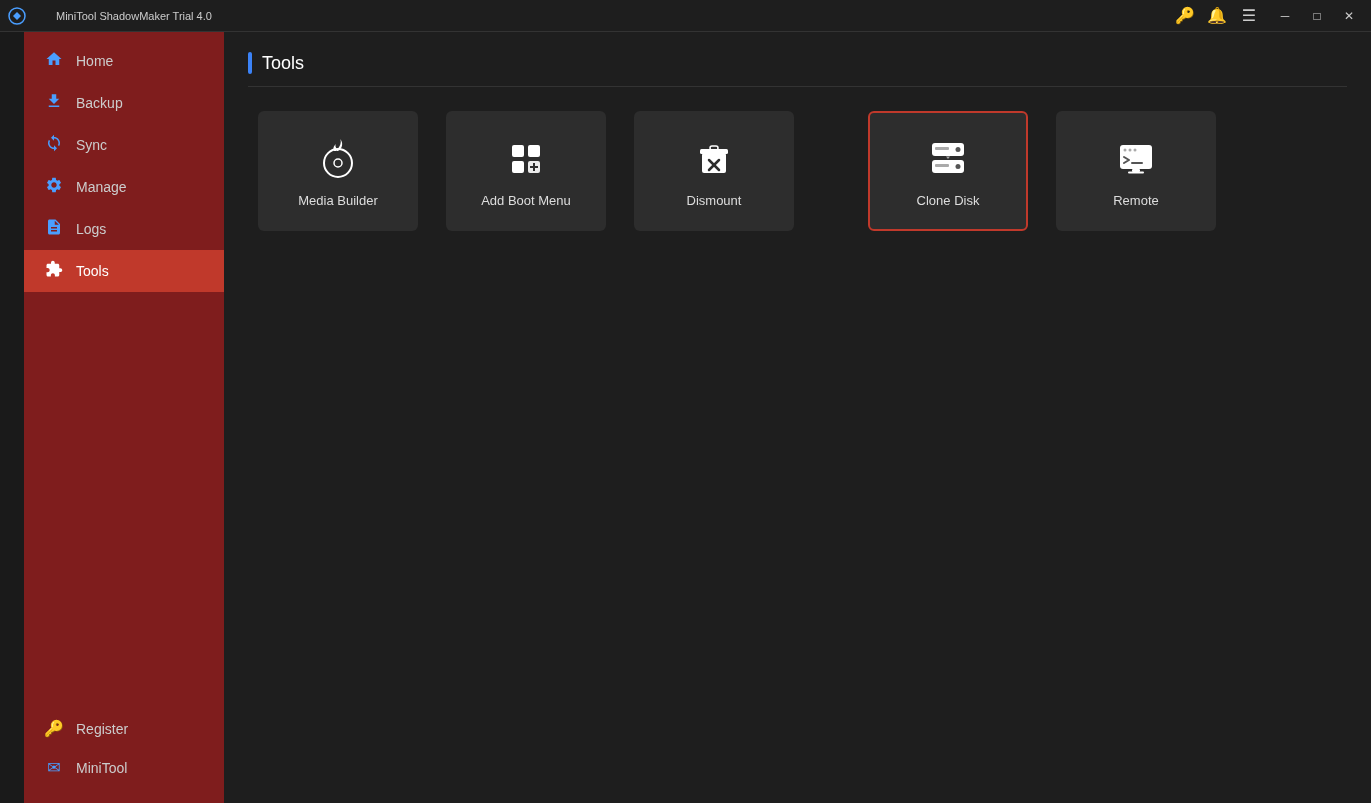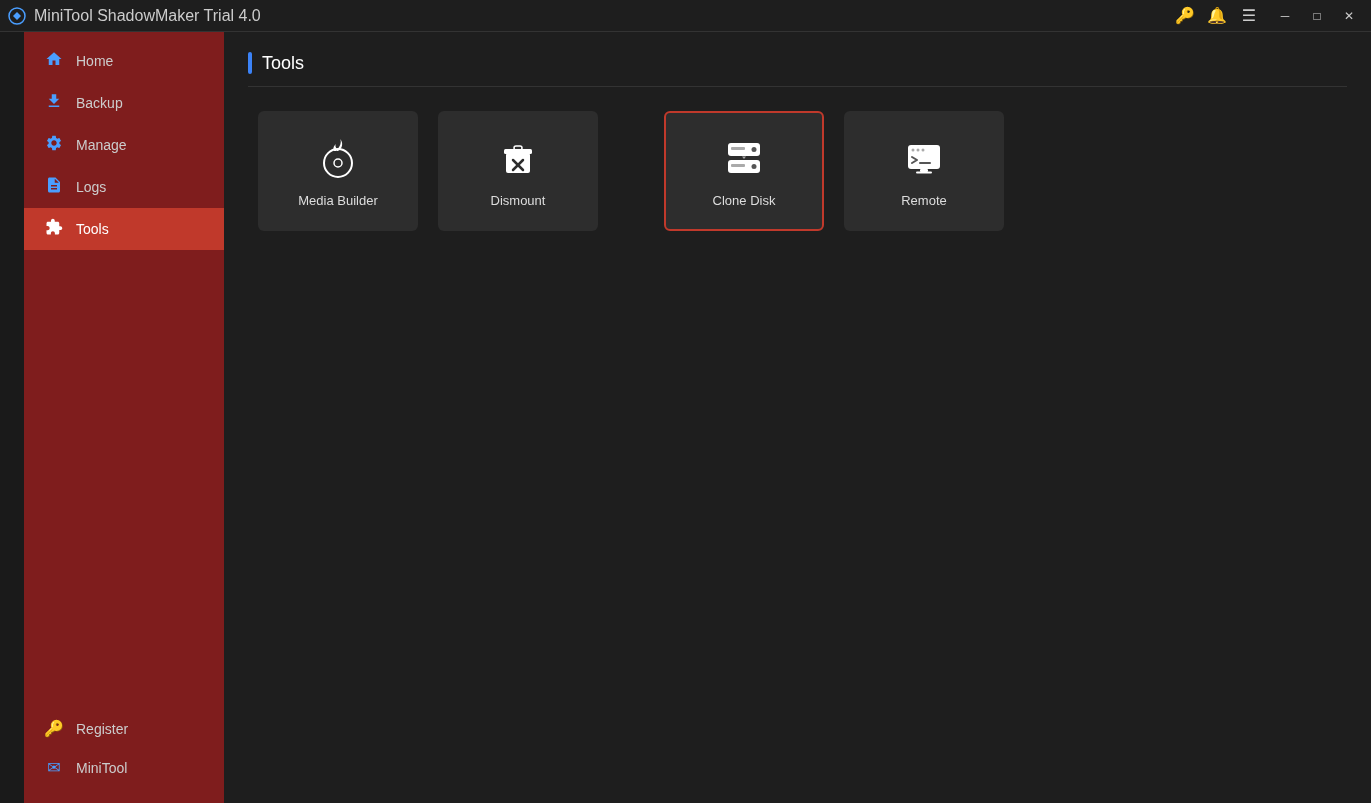--- a/index.html
+++ b/index.html
@@ -20,23 +20,24 @@
       align-items: center;
       padding: 0 8px;
       border-bottom: 1px solid #333;
     }
     #titlebar-logo {
       width: 18px;
       height: 18px;
       margin-right: 8px;
     }
     #titlebar-title {
-      font-size: 16px;
+      font-size: 11px;
       color: #ccc;
       flex: 1;
+      margin-left: 22px;
     }
     #titlebar-controls {
       display: flex;
       gap: 4px;
     }
     .title-btn {
       width: 28px;
       height: 20px;
       background: transparent;
       border: none;
@@ -133,21 +134,21 @@
     #page-title {
       font-size: 18px;
       color: #fff;
       font-weight: 500;
     }
 
     
     #tools-grid {
       display: flex;
       flex-wrap: wrap;
-      gap: 20px;
+      gap: 28px;
       padding-left: 10px;
     }
 
     .tool-card {
       width: 160px;
       height: 120px;
       background: #2d2d2d;
       border-radius: 6px;
       display: flex;
       flex-direction: column;
@@ -222,20 +223,28 @@
 
       <div class="nav-item">
         <span class="nav-icon">
           <svg width="18" height="18" viewBox="0 0 24 24">
               <path d="M19 9h-4V3H9v6H5l7 7 7-7zM5 18v2h14v-2H5z" fill="#4a9eff"></path>
             </svg>
         </span>
         <span class="nav-label">Backup</span>
       </div>
 
+      <div class="nav-item">
+        <span class="nav-icon">
+          <svg width="18" height="18" viewBox="0 0 24 24">
+              <path d="M12 4V1L8 5l4 4V6c3.31 0 6 2.69 6 6 0 1.01-.25 1.97-.7 2.8l1.46 1.46C19.54 15.03 20 13.57 20 12c0-4.42-3.58-8-8-8zm0 14c-3.31 0-6-2.69-6-6 0-1.01.25-1.97.7-2.8L5.24 7.74C4.46 8.97 4 10.43 4 12c0 4.42 3.58 8 8 8v3l4-4-4-4v3z" fill="#4a9eff"></path>
+            </svg>
+        </span>
+        <span class="nav-label">Sync</span>
+      </div>
 
 
       <div class="nav-item">
         <span class="nav-icon">
           <svg width="18" height="18" viewBox="0 0 24 24">
               <path d="M19.14 12.94c.04-.3.06-.61.06-.94 0-.32-.02-.64-.07-.94l2.03-1.58c.18-.14.23-.41.12-.61l-1.92-3.32c-.12-.22-.37-.29-.59-.22l-2.39.96c-.5-.38-1.03-.7-1.62-.94l-.36-2.54c-.04-.24-.24-.41-.48-.41h-3.84c-.24 0-.43.17-.47.41l-.36 2.54c-.59.24-1.13.57-1.62.94l-2.39-.96c-.22-.08-.47 0-.59.22L2.74 8.87c-.12.21-.08.47.12.61l2.03 1.58c-.05.3-.09.63-.09.94s.02.64.07.94l-2.03 1.58c-.18.14-.23.41-.12.61l1.92 3.32c.12.22.37.29.59.22l2.39-.96c.5.38 1.03.7 1.62.94l.36 2.54c.05.24.24.41.48.41h3.84c.24 0 .44-.17.47-.41l.36-2.54c.59-.24 1.13-.56 1.62-.94l2.39.96c.22.08.47 0 .59-.22l1.92-3.32c.12-.22.07-.47-.12-.61l-2.01-1.58zM12 15.6c-1.98 0-3.6-1.62-3.6-3.6s1.62-3.6 3.6-3.6 3.6 1.62 3.6 3.6-1.62 3.6-3.6 3.6z" fill="#4a9eff"></path>
             </svg>
         </span>
         <span class="nav-label">Manage</span>
       </div>
@@ -286,20 +295,35 @@
 
             <circle cx="22" cy="26" r="14" fill="none" stroke="#fff" stroke-width="2"></circle>
             <circle cx="22" cy="26" r="4" fill="none" stroke="#fff" stroke-width="1.5"></circle>
 
             <path d="M18 14 C16 10 20 7 20 7 C18 10 22 11 20 14 C24 10 26 5 24 2 C28 6 26 12 22 14 C22 14 20 14 18 14Z" fill="#fff"></path>
           </svg>
         </div>
         <span class="tool-label">Media Builder</span>
       </div>
 
+      <div class="tool-card">
+        <div class="tool-icon">
+          <svg width="44" height="44" viewBox="0 0 44 44">
+
+            <rect x="8" y="8" width="12" height="12" rx="2" fill="#fff"></rect>
+            <rect x="24" y="8" width="12" height="12" rx="2" fill="#fff"></rect>
+            <rect x="8" y="24" width="12" height="12" rx="2" fill="#fff"></rect>
+
+            <rect x="24" y="24" width="12" height="12" rx="2" fill="#fff" opacity="0.9"></rect>
+            <rect x="29" y="26" width="2" height="8" fill="#2d2d2d"></rect>
+            <rect x="26" y="29" width="8" height="2" fill="#2d2d2d"></rect>
+          </svg>
+        </div>
+        <span class="tool-label">Add Boot Menu</span>
+      </div>
 
       <div class="tool-card">
         <div class="tool-icon">
           <svg width="44" height="44" viewBox="0 0 44 44">
 
             <rect x="10" y="16" width="24" height="20" rx="2" fill="#fff"></rect>
 
             <rect x="8" y="12" width="28" height="5" rx="1.5" fill="#fff"></rect>
 
             <line x1="17" y1="23" x2="27" y2="33" stroke="#2d2d2d" stroke-width="2.5" stroke-linecap="round"></line>

